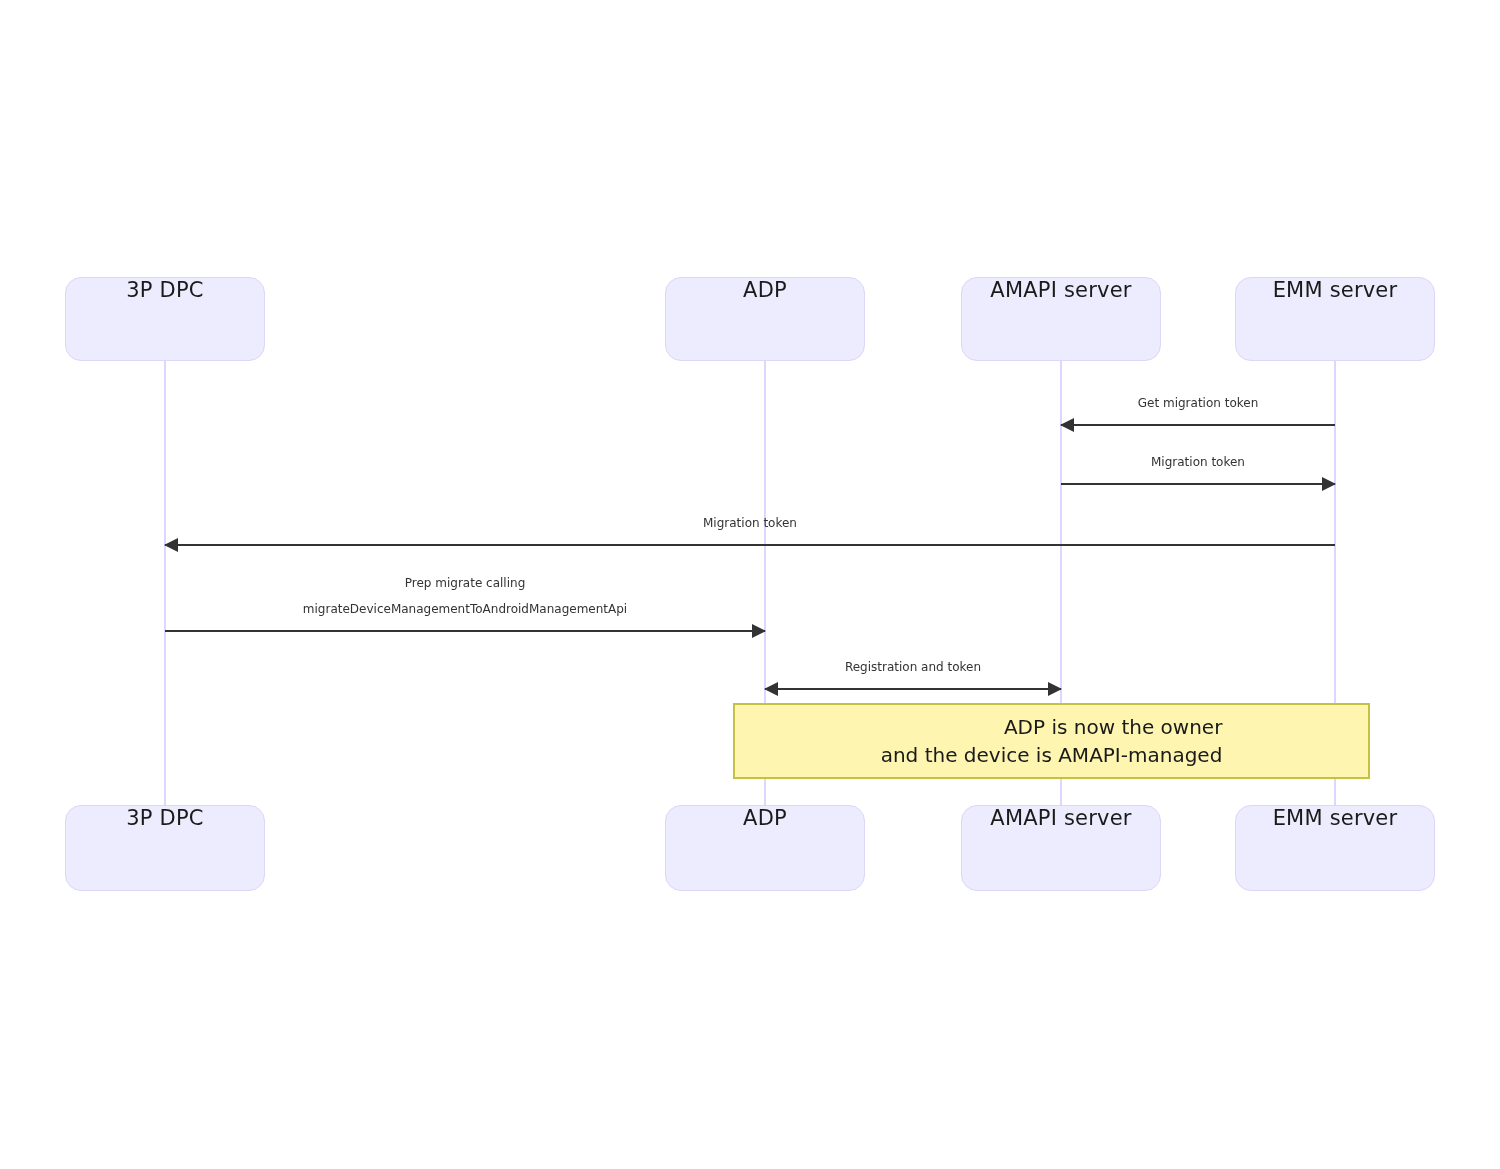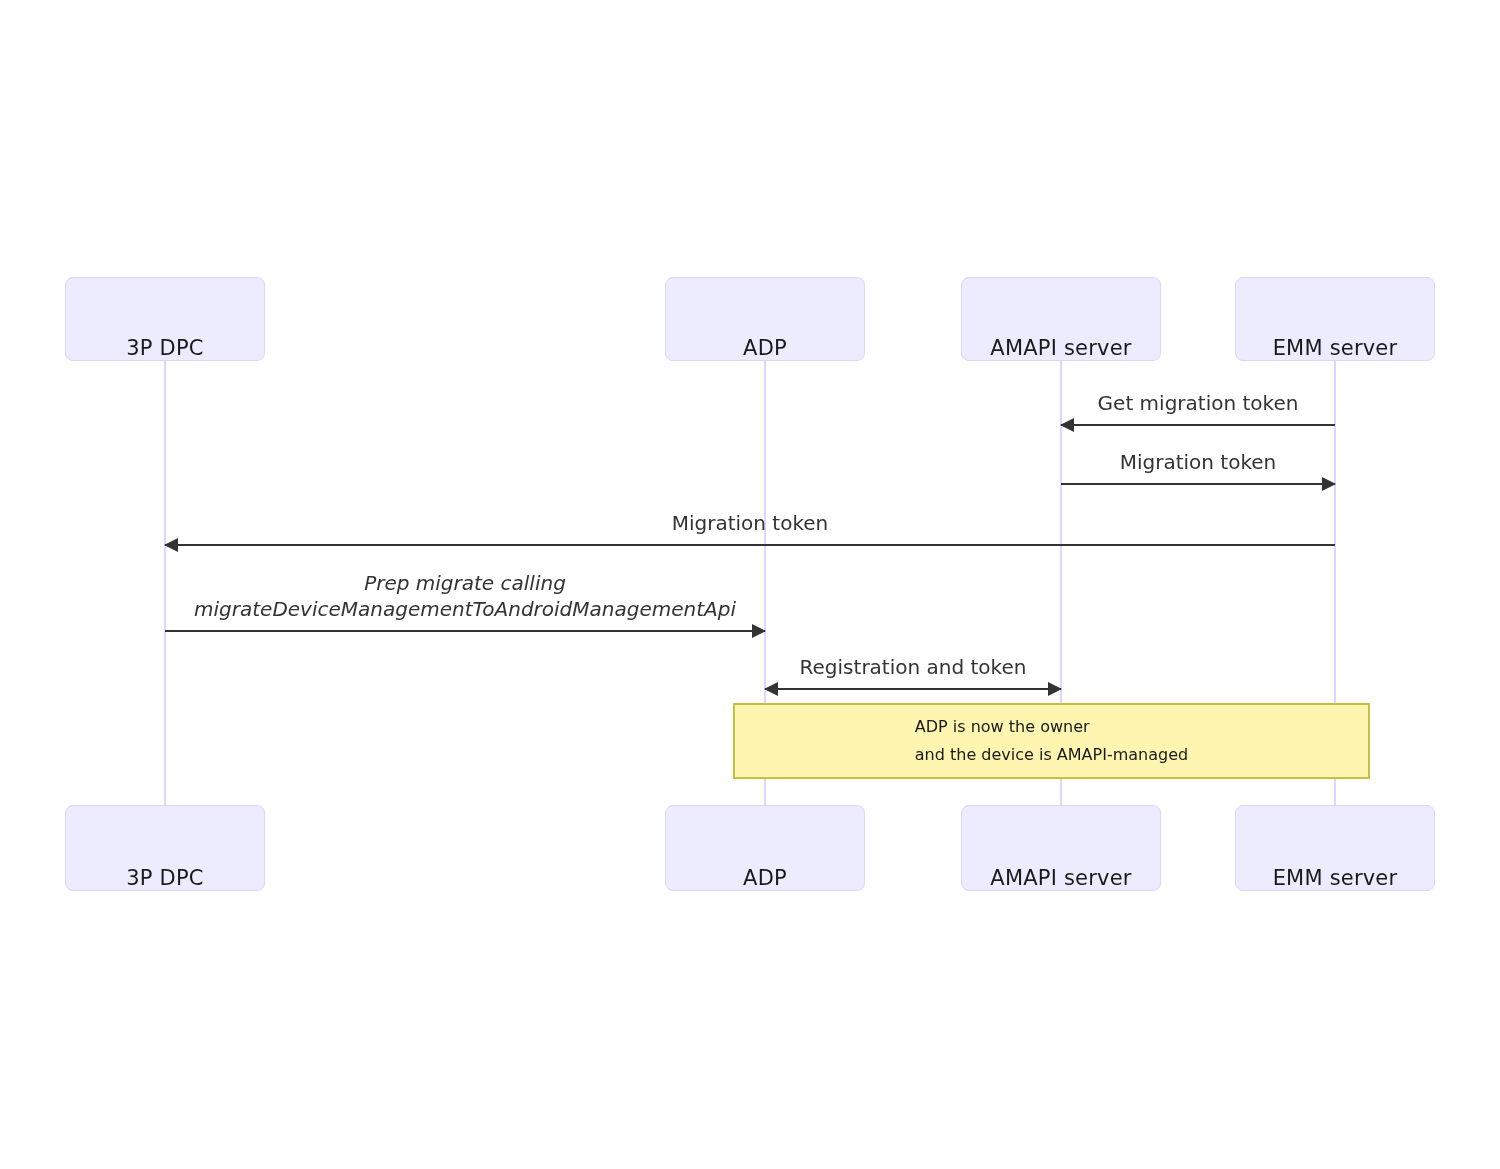--- a/index.html
+++ b/index.html
@@ -24,23 +24,23 @@
     position: absolute;
     width: 2px;
     background: #ddd6fe;
   }
   
   .participant {
     position: absolute;
     box-sizing: border-box;
     background: #ececfe;
     border: 1px solid #dcd6f7;
-    border-radius: 8px;
+    border-radius: 16px;
     display: flex;
-    align-items: flex-end;
+    align-items: flex-start;
     justify-content: center;
     color: #1a1a1a;
     font-size: 21px;
     letter-spacing: .2px;
     z-index: 3;
   }
   
   .msg {
     position: absolute;
     z-index: 4;
@@ -65,39 +65,39 @@
     border-left: 14px solid #333333;
   }
   .arrowhead.left {
     left: -1px;
     border-right: 14px solid #333333;
   }
   .msg-label {
     position: absolute;
     width: 100%;
     text-align: center;
-    font-size: 20px;
+    font-size: 12px;
     color: #333333;
     line-height: 26px;
     white-space: pre-line;
     pointer-events: none;
   }
   .msg-label.one-line { top: -34px; }
-  .msg-label.two-line { top: -60px; font-style: italic; }
+  .msg-label.two-line { top: -60px; }
   
   .note {
     position: absolute;
     box-sizing: border-box;
     background: #fdf5b0;
     border: 2px solid #c5c143;
     display: flex;
     align-items: center;
     justify-content: center;
-    text-align: left;
-    font-size: 16px;
+    text-align: right;
+    font-size: 20px;
     line-height: 28px;
     color: #1a1a1a;
     white-space: pre-line;
     z-index: 5;
   }
 </style>
 </head>
 <body>
 
 <div id="diagram">

